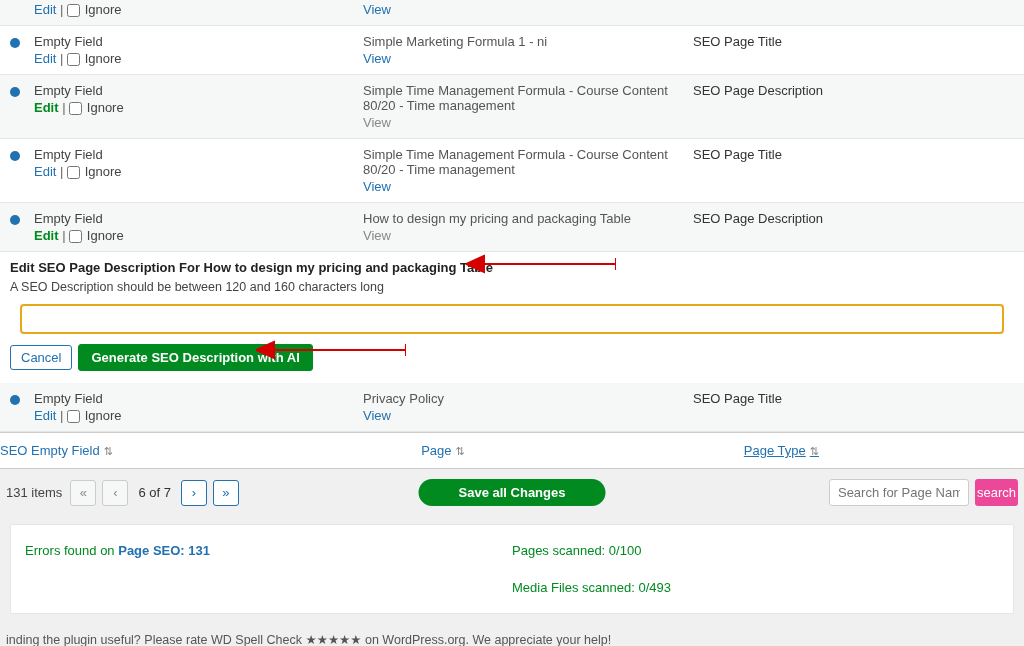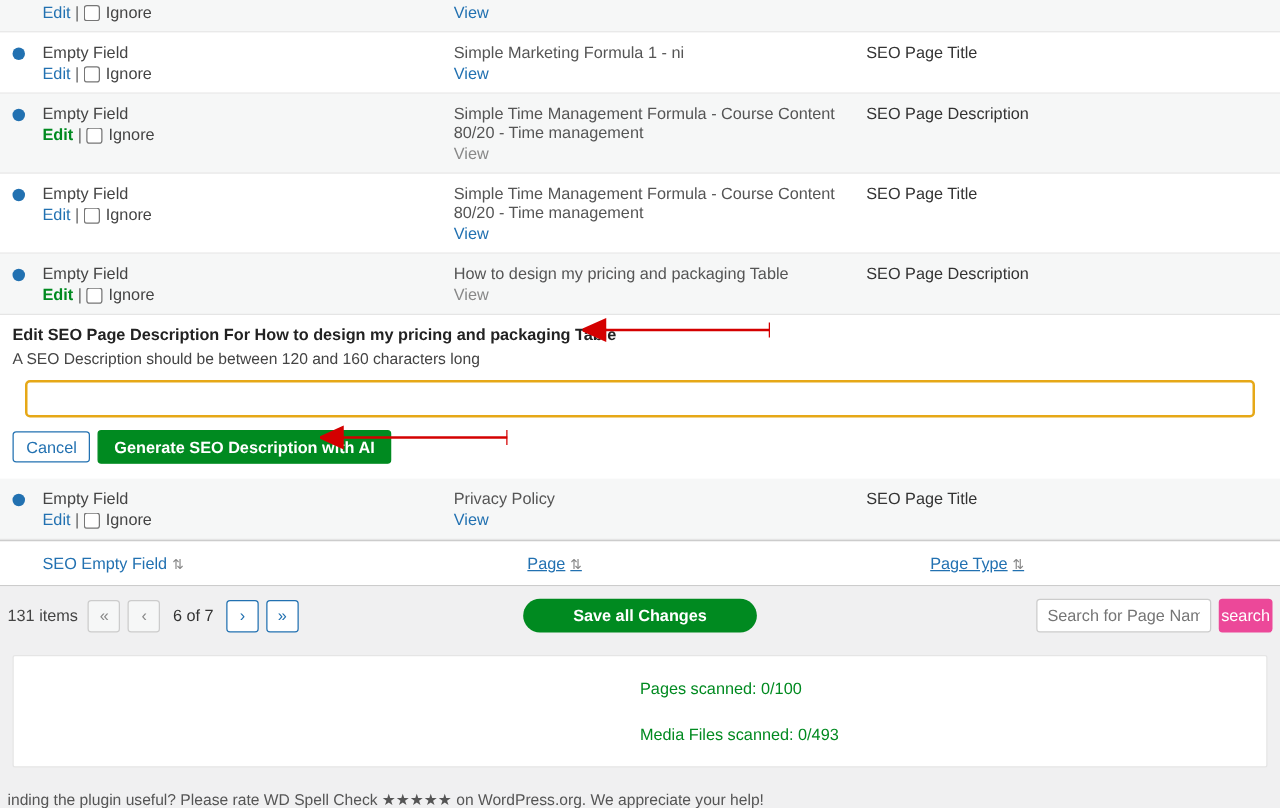--- a/index.html
+++ b/index.html
@@ -28,22 +28,22 @@
 .edit-sub { color: #444; margin-bottom: 10px; font-size: 12.5px; }
 .edit-input-wrap { padding: 0 10px; }
 .edit-input { width: 100%; height: 30px; border: 2px solid #e6a817; border-radius: 4px; outline: none; padding: 4px 8px; font-size: 13px; }
 .btn-row { display: flex; gap: 6px; margin-top: 10px; align-items: center; }
 .btn-cancel { background: #fff; border: 1px solid #2271b1; color: #2271b1; padding: 4px 10px; border-radius: 3px; cursor: pointer; font-size: 13px; }
 .btn-generate { background: #008a20; border: 1px solid #008a20; color: #fff; padding: 5px 12px; border-radius: 3px; cursor: pointer; font-size: 13px; font-weight: 600; }
 
 .header-row { display: flex; background: #fff; border-top: 1px solid #ccc; border-bottom: 1px solid #ccc; padding: 10px 0; }
 .header-col { color: #2271b1; font-weight: 400; }
 .sort-icon { color: #888; margin-left: 4px; font-size: 11px; line-height: 1; }
-.header-col.c1 { width: 436px; padding-left: 34px; }
-.header-col.c2 { width: 334px; text-decoration: underline; }
+.header-col.c1 { width: 436px; }
+.header-col.c2 { width: 334px; }
 .header-col.c3 { width: 290px; text-decoration: underline; }
 
 .footer-bar { display: flex; align-items: center; padding: 10px 6px; background: #f0f0f1; gap: 6px; }
 .items-count { color: #444; margin-right: 2px; }
 .pager-btn { border: 1px solid #ccc; background: #f6f7f7; color: #888; width: 26px; height: 26px; display: inline-flex; align-items: center; justify-content: center; border-radius: 3px; cursor: pointer; }
 .pager-btn.active { border: 1px solid #2271b1; color: #2271b1; background: #fff; }
 .page-info { color: #333; margin: 0 4px; font-size: 13px; }
 .save-btn { background: #008a20; color: #ffffff; border: none; border-radius: 14px; padding: 6px 40px; cursor: pointer; font-weight: 600; font-size: 13px; margin-left: auto; margin-right: auto; position: absolute; left: 50%; transform: translateX(-50%); }
 .footer-bar { position: relative; }
 .search-input { border: 1px solid #ccc; border-radius: 3px; padding: 5px 8px; font-size: 13px; width: 140px; margin-left: auto; }
@@ -231,20 +231,23 @@
   <span class="pager-btn active">»</span>
 
   <button class="save-btn">Save all Changes</button>
 
   <input class="search-input" type="text" placeholder="Search for Page Names" style="">
   <button class="search-btn">search</button>
 </div>
 
 <div class="stats-box">
   <div class="stats-col">
+    <div class="stats-line">
+      <span class="err-green">Errors found on </span><span class="err-link">Page SEO: 131</span>
+    </div>
   </div>
   <div class="stats-col">
     <div class="stats-line err-green">Pages scanned: 0/100</div>
     <div class="stats-line err-green">Media Files scanned: 0/493</div>
   </div>
 </div>
 
 <div class="cut-text">inding the plugin useful? Please rate WD Spell Check ★★★★★ on WordPress.org. We appreciate your help!</div>
 
 </body></html>

